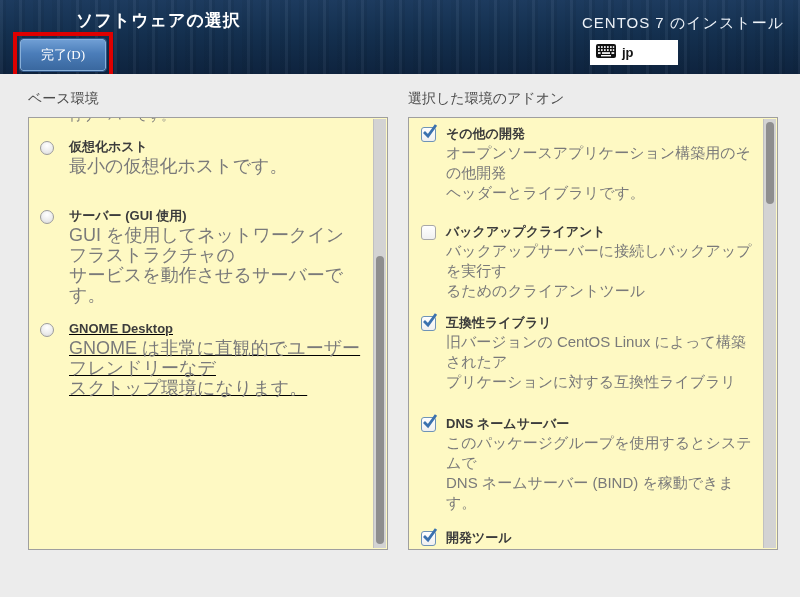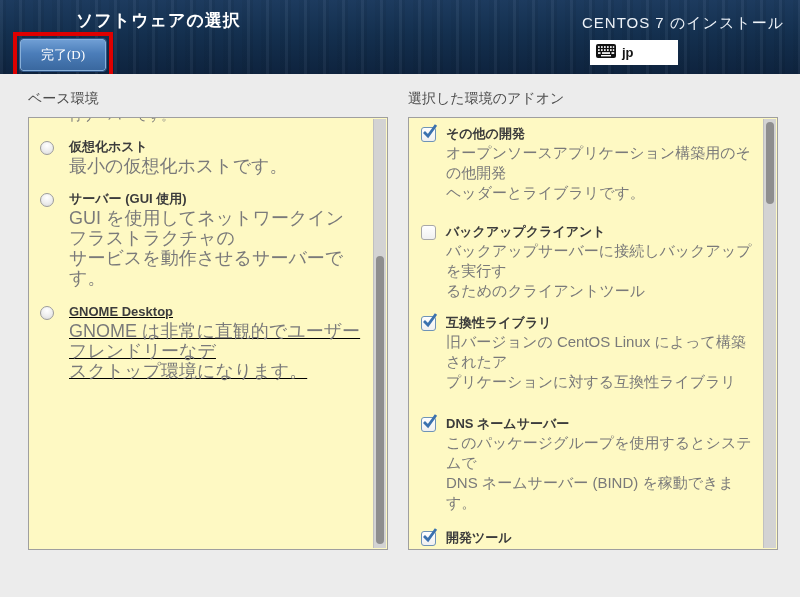--- a/index.html
+++ b/index.html
@@ -62,21 +62,21 @@
   }
   #list-left { left:28px; width:360px; }
   #list-right { left:408px; width:370px; }
 
   .clip-line { height:8px; overflow:hidden; padding-left:40px; }
   .clip-line span { display:block; margin-top:-12px; line-height:20px;
     font-size:13px; color:#7a7a7a; }
 
   .env-row { position:relative; padding-left:40px; padding-right:26px; }
   #env-0 { margin-top:11px; }
-  #env-1 { margin-top:13px; }
+  #env-1 { margin-top:30px; }
   #env-2 { margin-top:14px;text-decoration:underline; }
   #env-3 { margin-top:13px; }
   .env-title { font-size:13px; font-weight:bold; color:#3c3c3c; line-height:19px; }
   .env-desc  { font-size:18px; color:#7a7a7a; line-height:20px; white-space:pre-line; }
 
   .radio {
     position:absolute; left:11px; top:4px; width:14px; height:14px;
     border-radius:50%; border:1px solid #9c9c9c; cursor:pointer;
     background:radial-gradient(circle at 50% 30%,#ffffff 0%,#ededed 55%,#d7d7d7 100%);
   }

